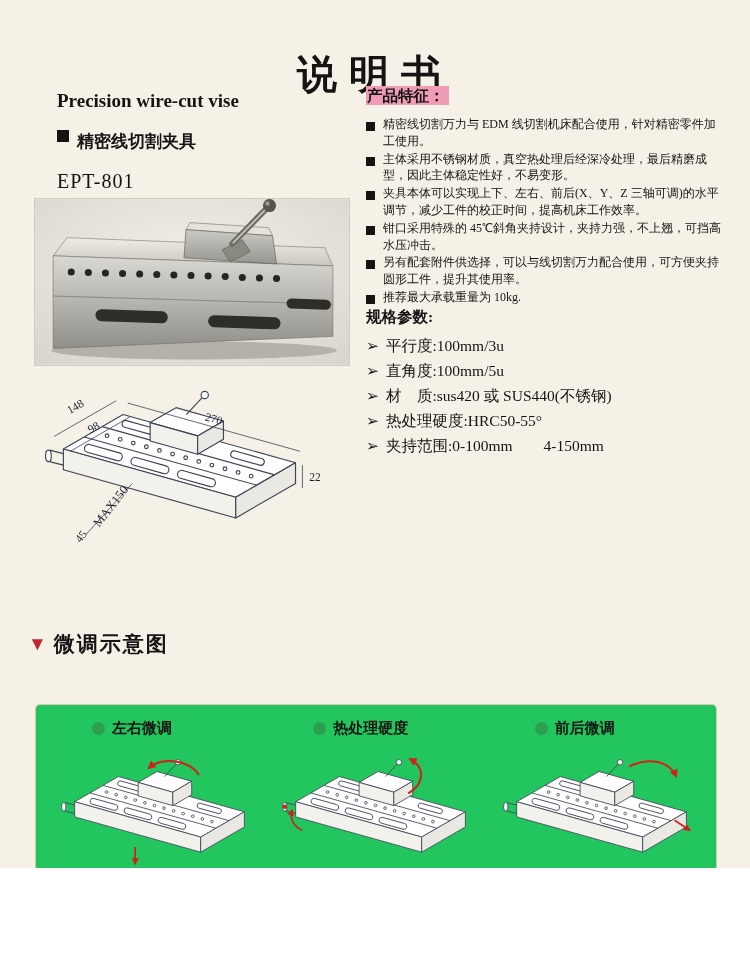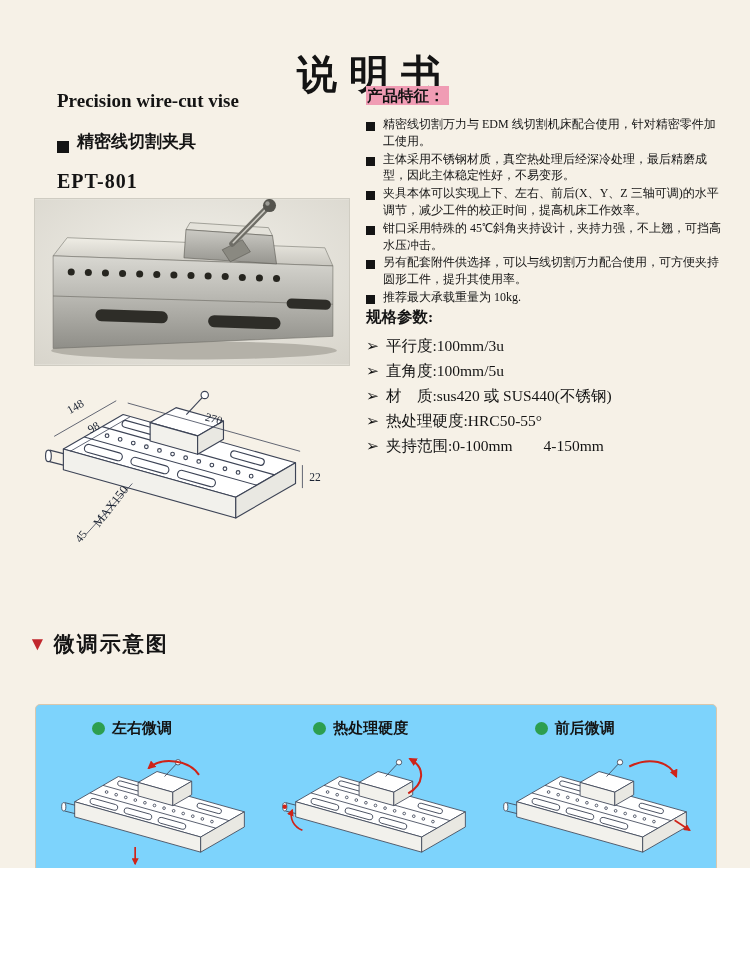--- a/index.html
+++ b/index.html
@@ -1,39 +1,39 @@
 <!DOCTYPE html>
 <html><head>
 <meta charset="utf-8">
 <style>
   html,body{margin:0;padding:0}
   .page{position:relative;width:750px;height:868px;background:#f6f1e7;font-family:"Liberation Serif",serif;color:#141414;overflow:hidden}
   .title{position:absolute;top:20px;left:0;width:100%;text-align:center;font-size:40px;font-weight:700;letter-spacing:12px}
   .name-en{position:absolute;left:57px;top:90px;font-size:19px;font-weight:700}
-  .name-cn{position:absolute;left:57px;top:130px;font-size:17px;font-weight:700;display:flex;align-items:flex-end;gap:8px}
+  .name-cn{position:absolute;left:57px;top:130px;font-size:17px;font-weight:700;display:flex;align-items:flex-start;gap:8px}
   .name-cn .sq{width:12px;height:12px;background:#141414}
-  .model{position:absolute;left:57px;top:170px;font-size:20px;font-weight:700;letter-spacing:1px}
+  .model{position:absolute;left:57px;top:170px;font-size:20px;font-weight:400;letter-spacing:1px}
   .photo{position:absolute;left:34px;top:198px;width:314px;height:166px;border:1px solid #cfccc2;background:#e9e7df}
   .photo svg{display:block;width:100%;height:100%}
   .dim-drawing{position:absolute;left:22px;top:372px;width:308px;height:200px}
   .dim-drawing svg{width:100%;height:100%}
   .right-col{position:absolute;left:366px;top:86px;width:356px}
   .features-heading{font-size:15.5px;font-weight:700}
   .features-heading .hl{background:#f09cb4;padding:1px 4px 1px 1px}
   ul{list-style:none;margin:0;padding:0}
   .features{margin-top:9px}
   .feature-item{display:flex;gap:8px;font-size:12px;line-height:1.4;margin-bottom:1px}
   .feature-item .fsq{flex:none;width:9px;height:9px;background:#141414;margin-top:6px}
   .specs-heading{font-weight:700;font-size:15.5px;}
   .specs{margin-top:5px}
   .spec-item{display:flex;gap:7px;font-size:15.5px;line-height:1.62}
   .spec-arrow{flex:none}
   .diag-heading{position:absolute;left:28px;top:630px;font-size:21px;font-weight:700;letter-spacing:2px;display:flex;align-items:center;gap:5px}
   .diag-heading .tri{color:#c1272d;font-size:19px}
-  .diag-box{position:absolute;left:35px;top:704px;width:682px;height:238px;border:1px solid #d9c7ac;border-radius:5px;background:#7dd3fc;display:flex;padding:14px 6px 6px 10px;box-sizing:border-box}
+  .diag-box{position:absolute;left:35px;top:704px;width:682px;height:238px;border:1px solid #d9c7ac;border-radius:5px;background:#22c55e;display:flex;padding:14px 6px 6px 10px;box-sizing:border-box}
   .panel{flex:1 1 0;position:relative}
   .panel-label{display:flex;align-items:center;gap:7px;font-size:15px;font-weight:700;margin-left:46px}
   .panel-label .dot{width:13px;height:13px;border-radius:50%;background:#2d9e4f;flex:none}
   .panel svg{display:block;margin:10px auto 0;width:212px;height:126px}
   .dims-text{font-size:10px;fill:#1c2433}
 </style>
 </head>
 <body>
 
 <svg width="0" height="0" style="position:absolute" aria-hidden="true">

